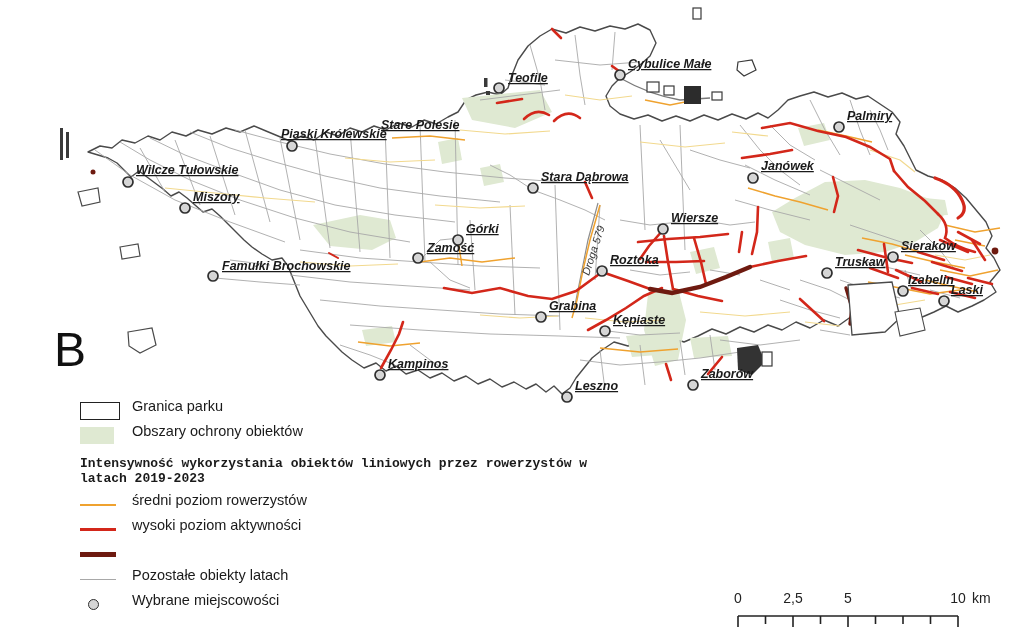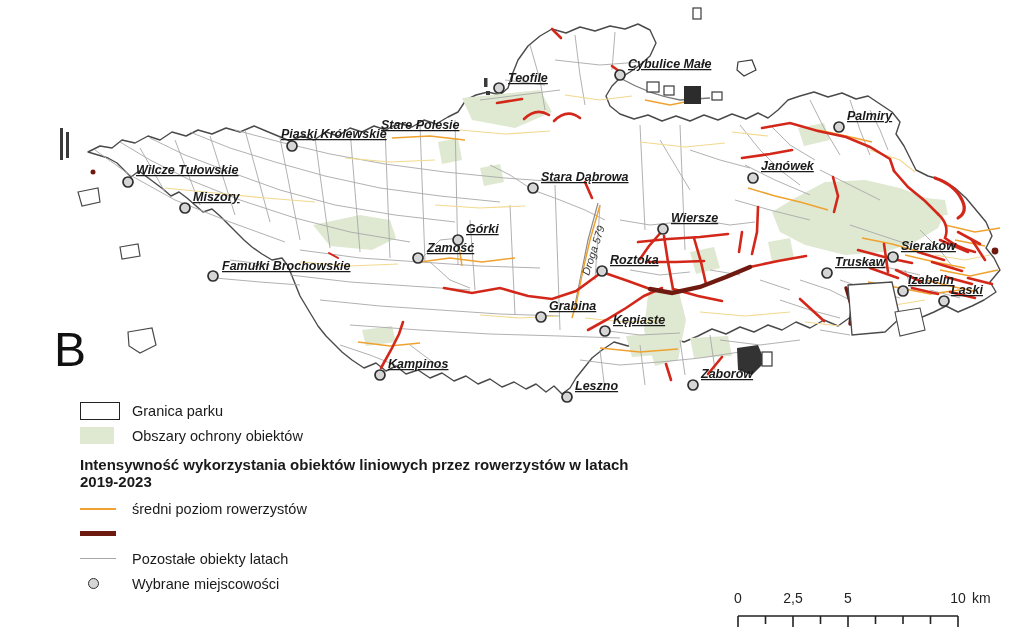--- a/index.html
+++ b/index.html
@@ -3,28 +3,28 @@
 <meta charset="utf-8">
 <style>
   html,body{margin:0;padding:0;background:#ffffff;}
   .stage{position:relative;width:1024px;height:633px;background:#fff;overflow:hidden;
          font-family:"Liberation Sans", sans-serif;color:#1a1a1a;}
   svg text{font-family:"Liberation Sans", sans-serif;}
   .town-label{font-size:12.5px;font-style:italic;font-weight:700;fill:#1a1a1a;text-decoration:underline;}
   .road-label{font-size:11px;font-style:italic;fill:#3a3a3a;}
   .panel-letter{position:absolute;left:54px;top:322px;font-size:48px;font-weight:400;color:#111;}
   .legend{position:absolute;left:80px;top:398px;width:560px;}
-  .legend-row{display:flex;align-items:center;height:25px;}
+  .legend-row{display:flex;height:25px;}
   .legend-swatch{width:42px;flex:0 0 42px;display:flex;align-items:center;justify-content:flex-start;}
   .legend-label{font-size:14.5px;margin-left:10px;}
   .sw-rect{width:38px;height:16px;border:1.6px solid #222;background:#fff;}
   .sw-green{width:34px;height:17px;background:var(--protected,#dfe9d2);}
   .sw-line{width:36px;height:0;border-top-style:solid;}
   .sw-circle{width:9px;height:9px;border:1.8px solid #2e2e2e;border-radius:50%;background:#d6d6d6;margin-left:8px;}
-  .legend-heading{font-size:15px;font-weight:700;margin:8px 0 6px 0;}
+  .legend-heading{font-size:13px;font-weight:700;margin:8px 0 6px 0;font-family:Liberation Mono, monospace;}
   .scalebar{position:absolute;left:712px;top:584px;}
   .scalebar text{font-size:14px;fill:#222;}
 </style>
 </head>
 <body>
 
 <div class="stage">
 
   <svg id="map" width="1024" height="633" viewBox="0 0 1024 633">
 
@@ -307,20 +307,26 @@
     </div>
     <div class="legend-heading">Intensywność wykorzystania obiektów liniowych przez rowerzystów w latach 2019-2023</div>
     <div class="legend-row">
       <span class="legend-swatch">
           <span class="sw-line" style="border-top-width:2px;border-top-color:var(--medium,#efa22f);"></span>
         </span>
       <span class="legend-label">średni poziom rowerzystów</span>
     </div>
     <div class="legend-row">
       <span class="legend-swatch">
+          <span class="sw-line" style="border-top-width:3.5px;border-top-color:var(--high,#d3271a);"></span>
+        </span>
+      <span class="legend-label">wysoki poziom aktywności</span>
+    </div>
+    <div class="legend-row">
+      <span class="legend-swatch">
           <span class="sw-line" style="border-top-width:5.5px;border-top-color:var(--highest,#6e1a10);"></span>
         </span>
     </div>
     <div class="legend-row">
       <span class="legend-swatch">
           <span class="sw-line" style="border-top-width:1.2px;border-top-color:var(--other,#a8a8a8);"></span>
         </span>
       <span class="legend-label">Pozostałe obiekty latach</span>
     </div>
     <div class="legend-row">

